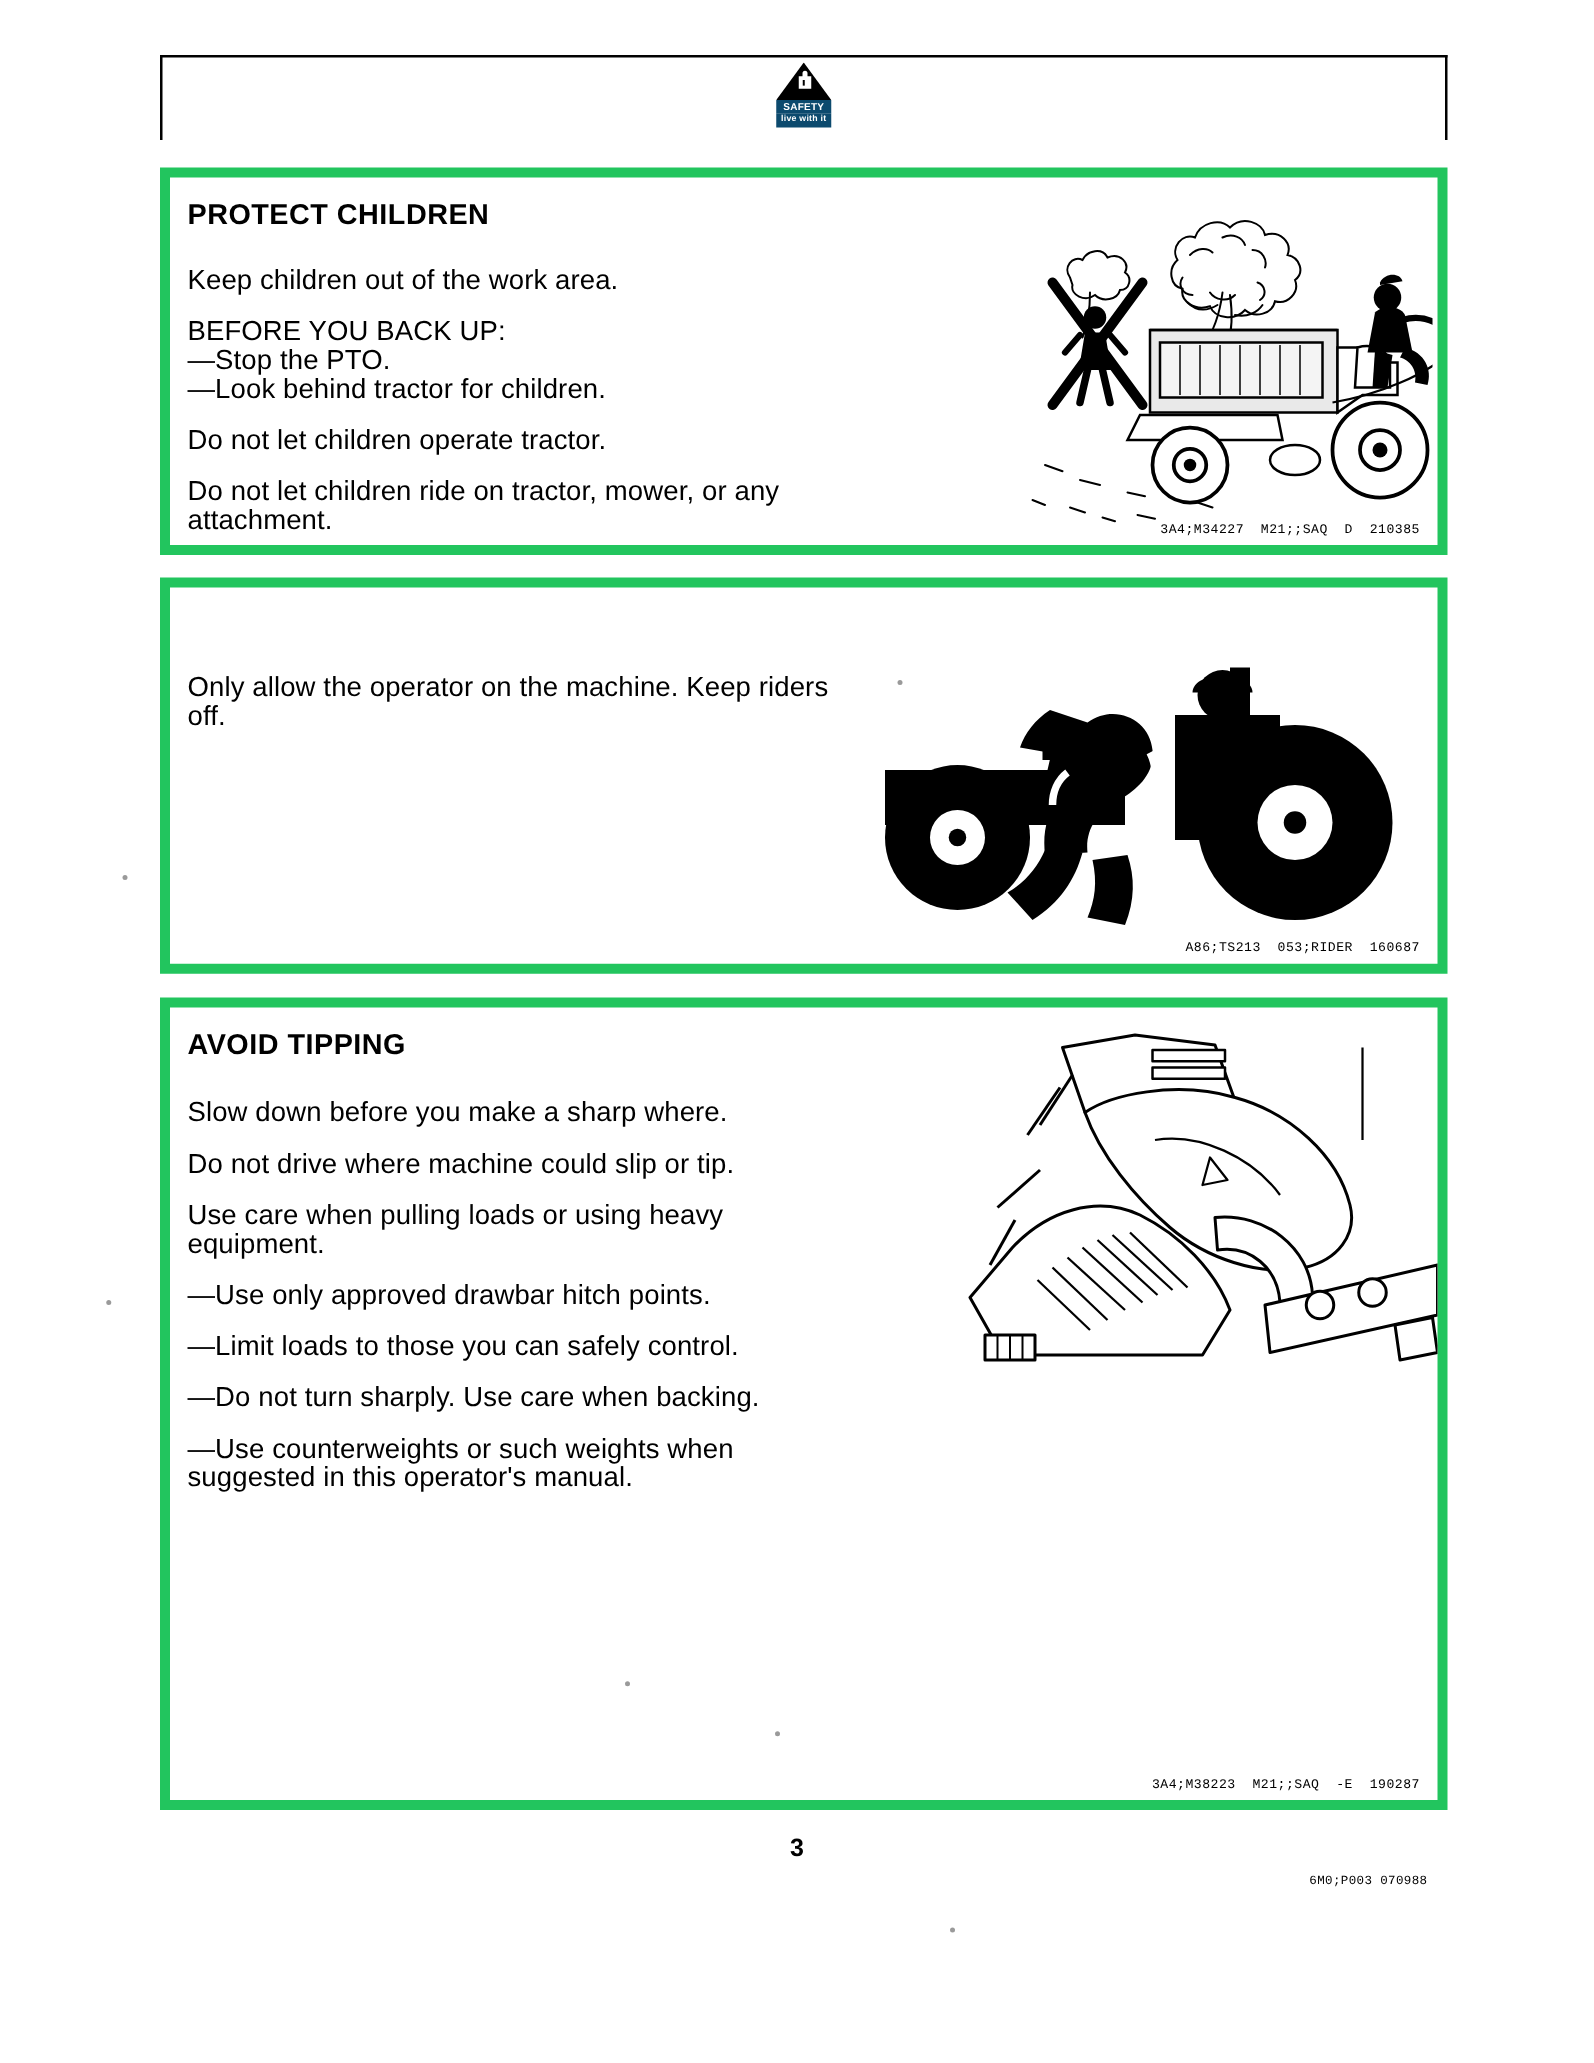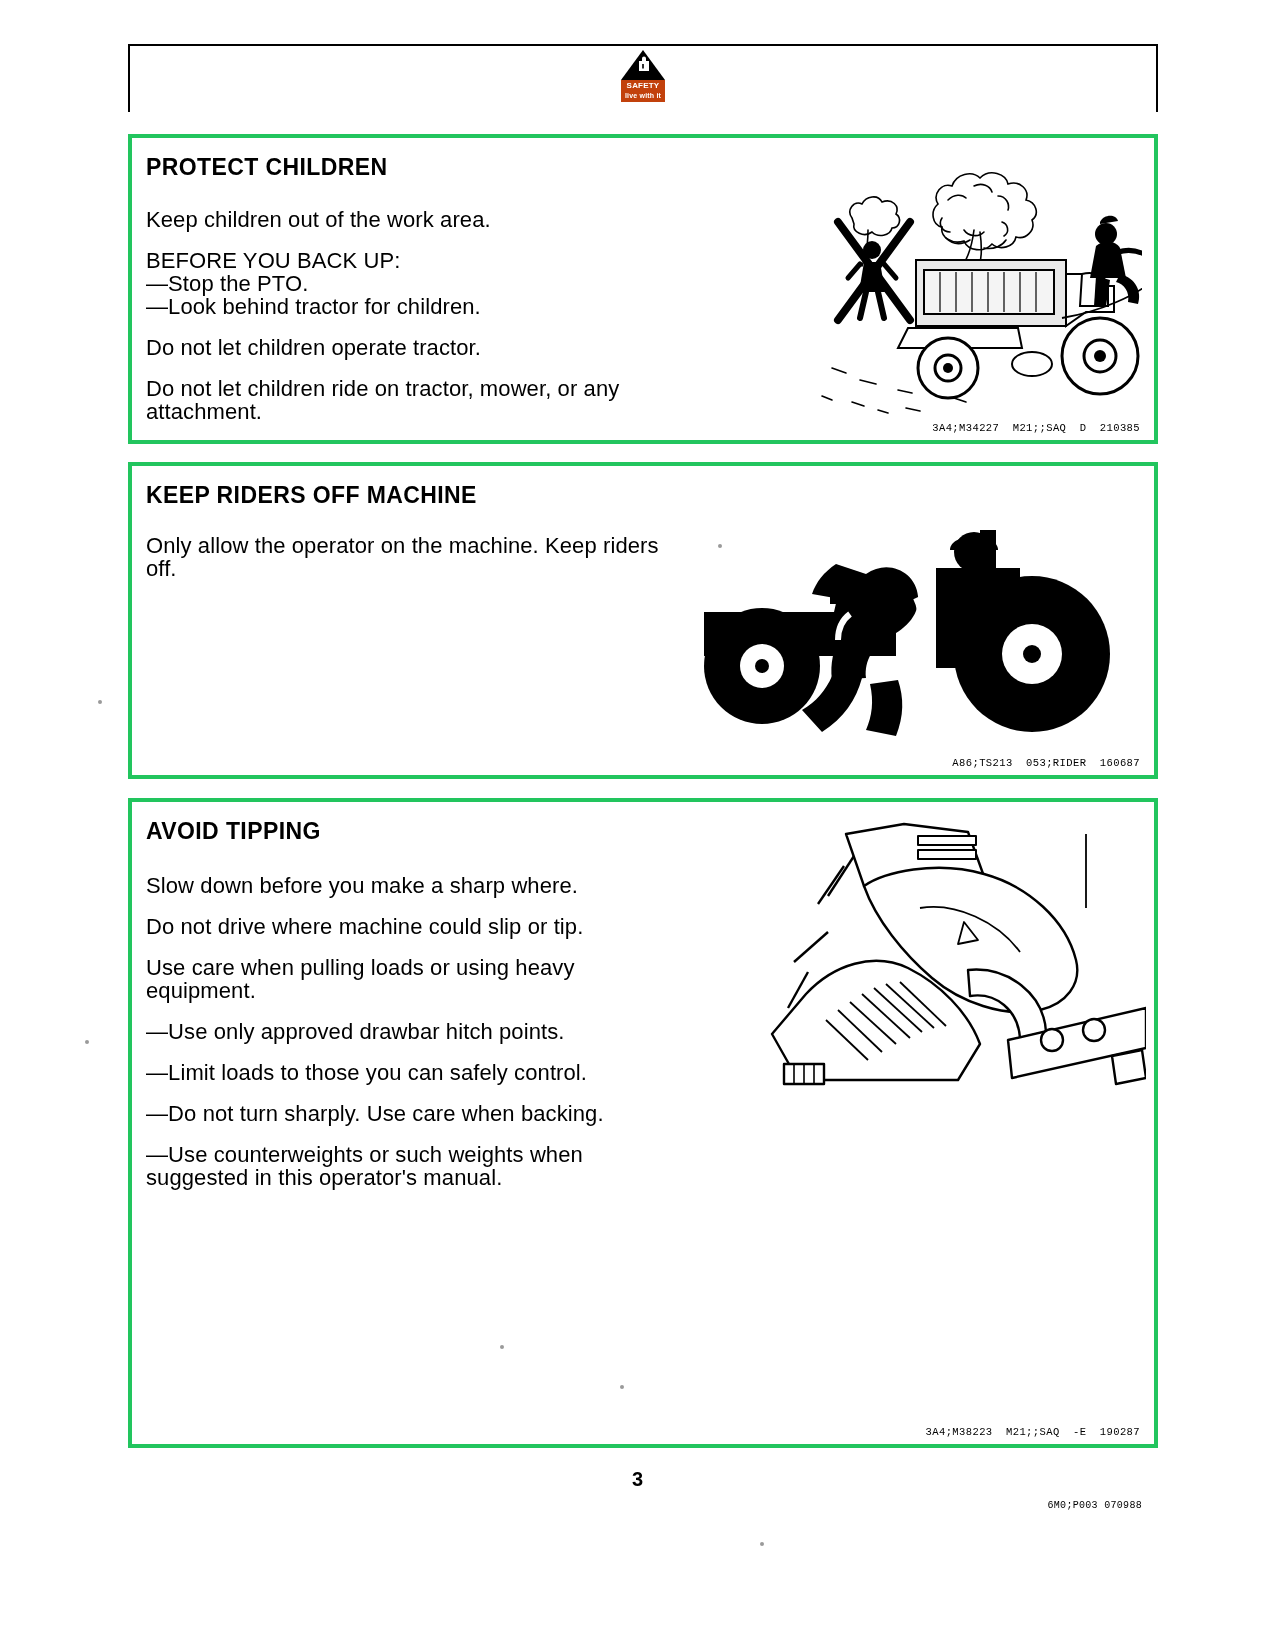--- a/index.html
+++ b/index.html
@@ -42,35 +42,35 @@
     width: 44px;
     text-align: center;
   }
   .safety-symbol .tri {
     width: 44px;
     height: 30px;
     position: relative;
   }
   .safety-symbol .tri svg { display:block; }
   .safety-symbol .lbl1, .safety-symbol .lbl2 {
-    background: #c2410c;
+    background: #0c4a6e;
     color: #fff;
     font-size: 8px;
     font-weight: bold;
     letter-spacing: .2px;
     line-height: 10px;
     font-family: "Liberation Sans", sans-serif;
   }
   .safety-symbol .lbl1 { padding: 1px 0 0 0; }
   .safety-symbol .lbl2 { padding: 0 0 1px 0; font-size: 7px; }
 
   
   .box {
     position: absolute;
-    border: 4px solid #22c55e;
+    border: 8px solid #22c55e;
     box-sizing: border-box;
     background: #fff;
   }
   #box-children { left: 128px; top: 134px; width: 1030px; height: 310px; }
   #box-riders   { left: 128px; top: 462px; width: 1030px; height: 317px; }
   #box-tipping  { left: 128px; top: 798px; width: 1030px; height: 650px; }
 
   .sec-title {
     position: absolute;
     left: 14px;
@@ -221,21 +221,20 @@
           <circle cx="246" cy="216" r="5" fill="#000"></circle>
           <ellipse cx="330" cy="212" rx="20" ry="12" fill="#fff" stroke="#000" stroke-width="2"></ellipse>
         </g>
       </svg>
     </div>
 
     <div class="fig-code" style="right:14px; bottom:6px;margin-top:40px;">3A4;M34227  M21;;SAQ  D  210385</div>
   </div>
 
   <div class="box" id="box-riders">
-    <div class="sec-title">KEEP RIDERS OFF MACHINE</div>
 
     <div class="body-text" style="left:14px; top:68px; width:530px;">
       <p class="para">Only allow the operator on the machine. Keep riders off.</p>
     </div>
 
     <div class="illus" style="left:548px; top:28px; width:466px; height:250px;">
       <svg width="466" height="250" viewBox="0 0 466 250">
         <g fill="#000">
 
           <circle cx="352" cy="160" r="78"></circle>

